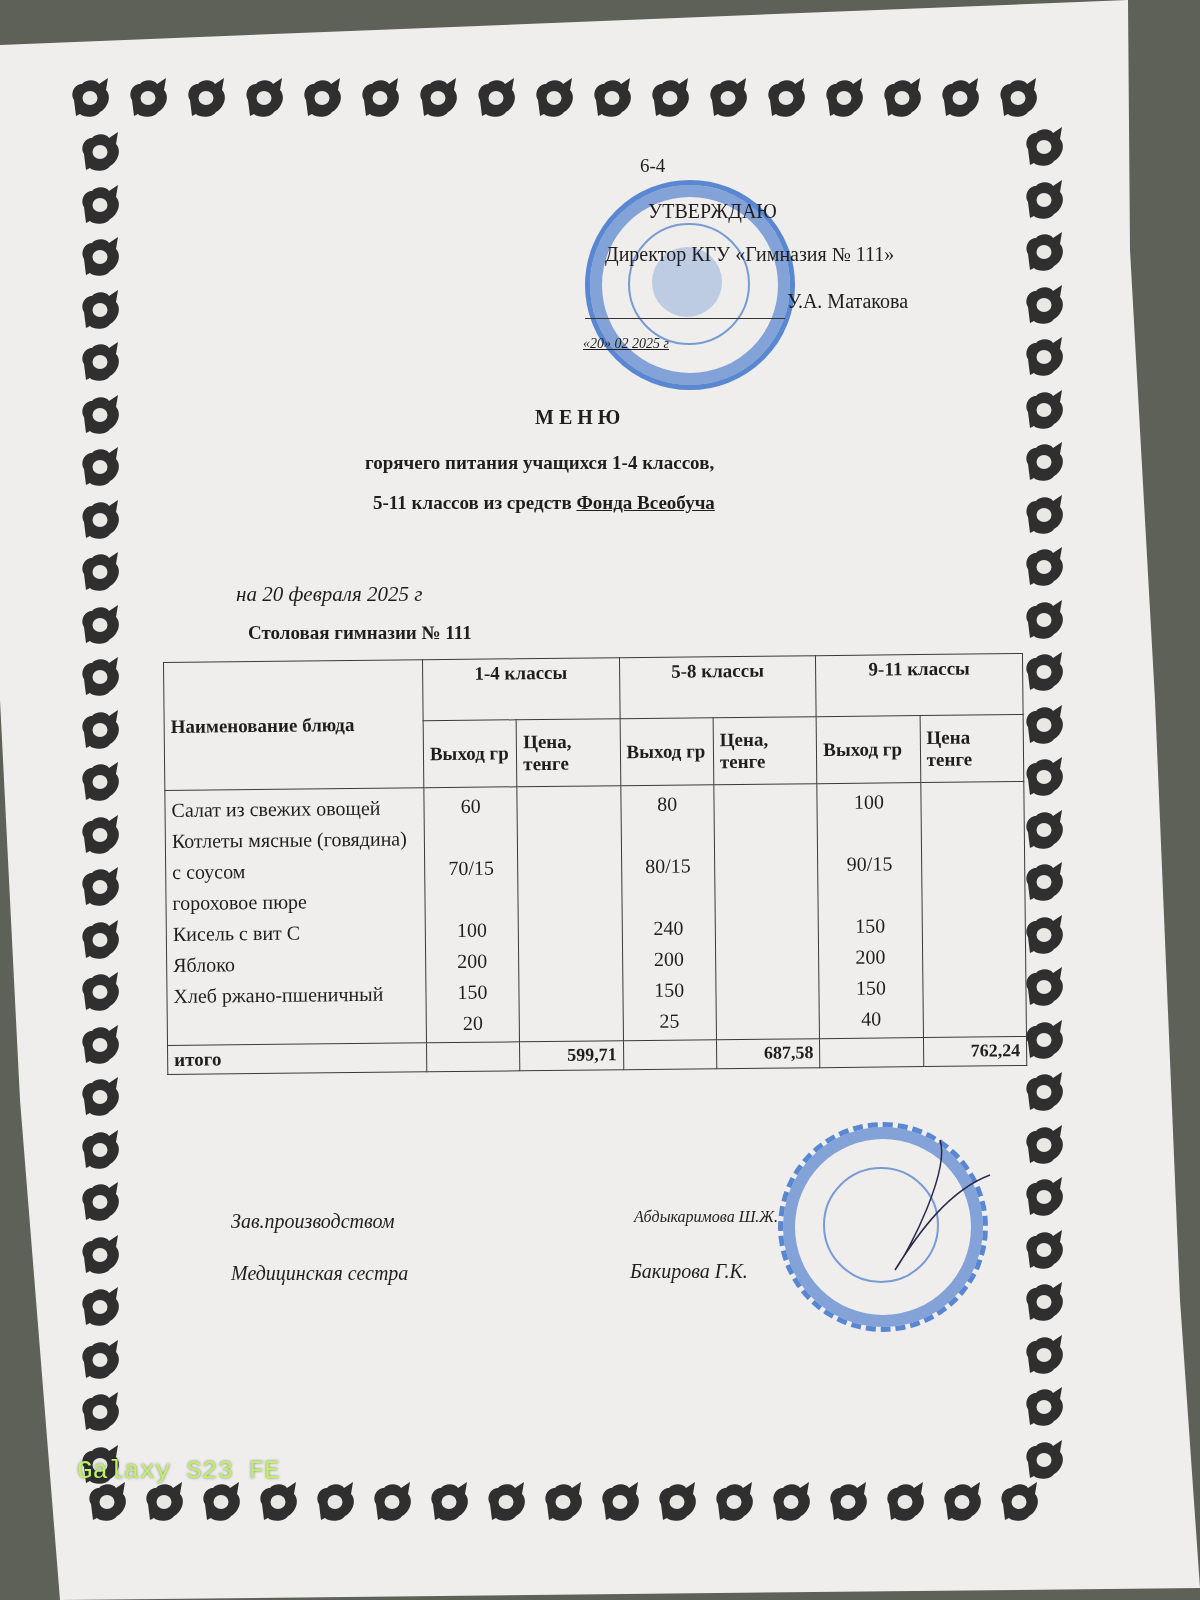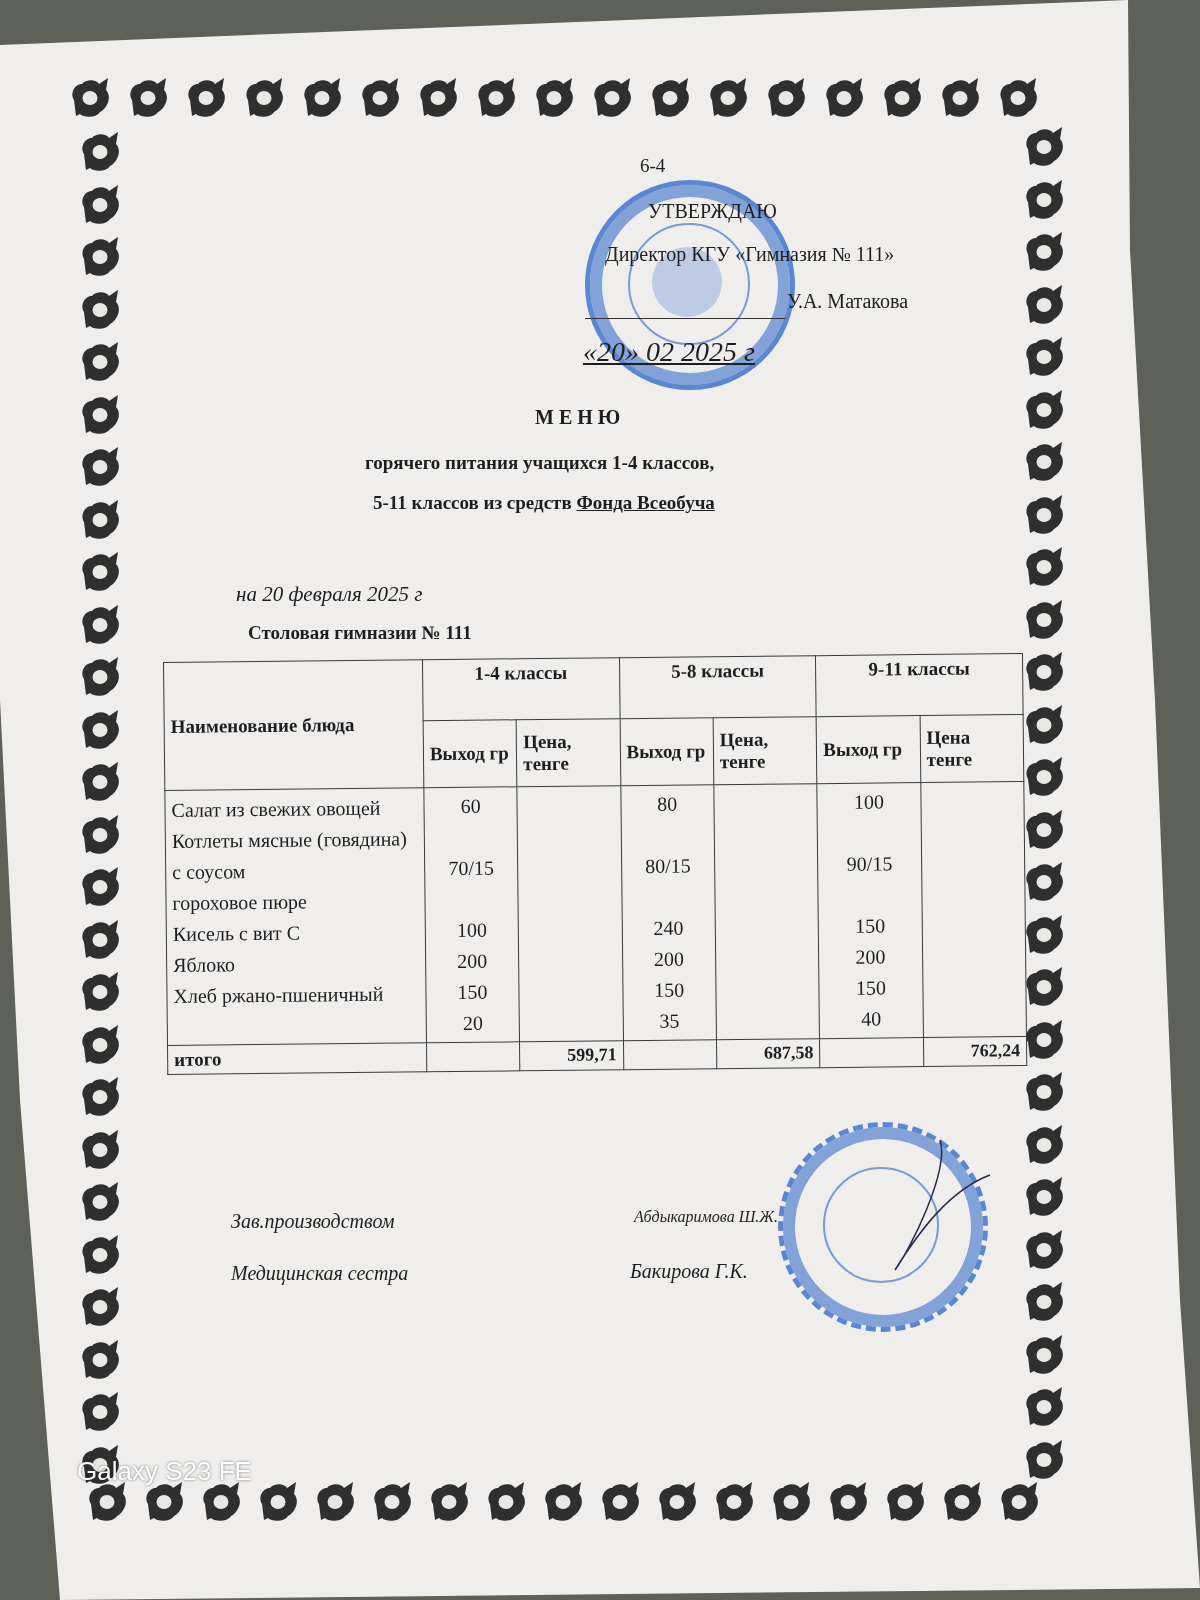--- a/index.html
+++ b/index.html
@@ -36,22 +36,22 @@
     border-collapse: collapse; font-size: 19px; color: #1e1e1e;
     transform: rotate(-0.6deg); transform-origin: left top;
   }
   table.menu td, table.menu th {
     border: 1.5px solid #3a3a3a; vertical-align: top; padding: 3px 6px;
   }
   table.menu th { font-weight: bold; text-align: center; vertical-align: middle; }
   .cellstack div { line-height: 31px; }
   .numcol { text-align: center; }
   .watermark {
-    position: absolute; left: 77px; top: 1456px; font-family: Liberation Sans, sans-serif;
-    font-size: 26px; color: #ffffff; text-shadow: 0 0 3px rgba(0,0,0,0.5);
+    position: absolute; left: 77px; top: 1456px; font-family: Liberation Mono, monospace;
+    font-size: 26px; color: #bef264; text-shadow: 0 0 3px rgba(0,0,0,0.5);
   }
 </style>
 </head>
 <body>
 
 <div class="paper"></div>
 
 <div class="border-row" style="left:68px; top:76px; gap:12px;">
     <div class="orn">
       <svg viewBox="0 0 46 46">
@@ -581,21 +581,21 @@
 
 <div class="stamp" style="left:585px; top:180px; width:200px; height:200px;">
   <div class="stamp-inner" style="left:38px; top:38px; width:118px; height:118px;"></div>
   <div style="position:absolute; left:62px; top:62px; width:70px; height:70px; border-radius:50%; background:rgba(40,100,200,0.25);"></div>
 </div>
 
 <div class="txt" style="left:648px; top:200px; font-size:20px;">УТВЕРЖДАЮ</div>
 <div class="txt" style="left:605px; top:243px; font-size:20px;">Директор КГУ «Гимназия № 111»</div>
 <div class="txt" style="left:787px; top:290px; font-size:20px;">У.А. Матакова</div>
 <div style="position:absolute; left:585px; top:318px; width:200px; border-top:1.5px solid #333;"></div>
-<div class="txt italic" style="left:583px; top:336px; font-size:28px; text-decoration:underline;">«20»   02   2025 г</div>
+<div class="txt italic" style="left:583px; top:336px; font-size:14px; text-decoration:underline;">«20»   02   2025 г</div>
 
 <div class="txt bold" style="left:535px; top:406px; font-size:20px;">М Е Н Ю</div>
 <div class="txt bold" style="left:365px; top:452px; font-size:19px;">горячего питания учащихся 1-4 классов,</div>
 <div class="txt bold" style="left:373px; top:492px; font-size:19px;">
   <span>5-11 классов из средств </span><span style="text-decoration:underline;">Фонда Всеобуча</span>
 </div>
 
 <div class="txt italic" style="left:236px; top:582px; font-size:21px;">на 20 февраля  2025 г</div>
 <div class="txt bold" style="left:248px; top:622px; font-size:19px;">Столовая гимназии № 111</div>
 
@@ -638,21 +638,21 @@
     </td>
     <td></td>
     <td class="numcol cellstack" style="font-size:20px;">
       <div>80</div>
       <div style="height:31px;"></div>
       <div>80/15</div>
       <div style="height:31px;"></div>
       <div>240</div>
       <div>200</div>
       <div>150</div>
-      <div>35</div>
+      <div>25</div>
     </td>
     <td></td>
     <td class="numcol cellstack" style="font-size:20px;">
       <div>100</div>
       <div style="height:31px;"></div>
       <div>90/15</div>
       <div style="height:31px;"></div>
       <div>150</div>
       <div>200</div>
       <div>150</div>

